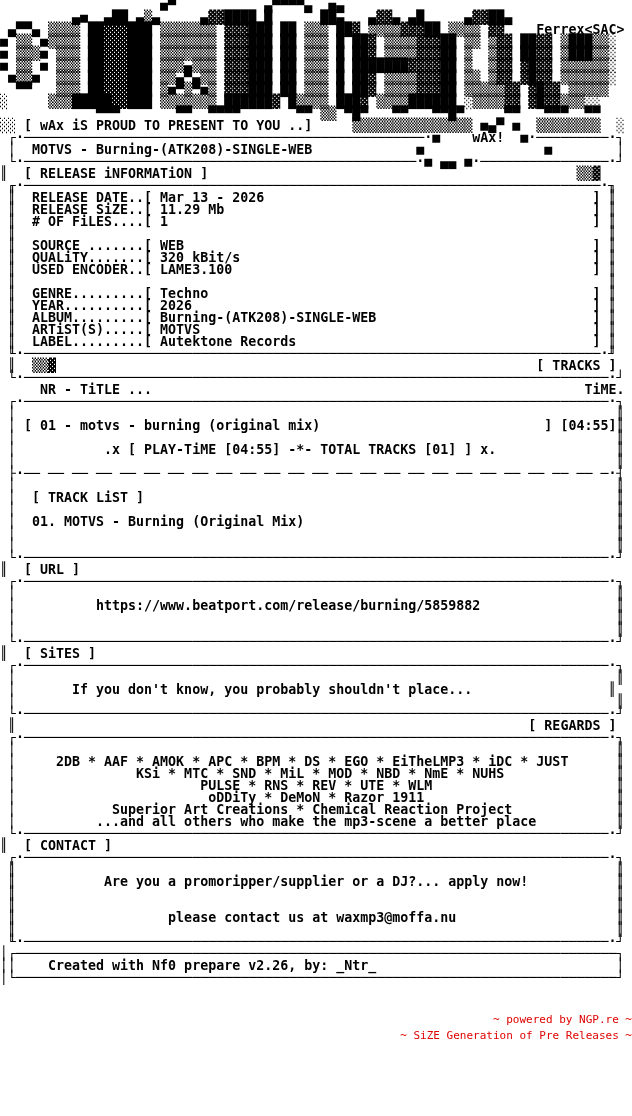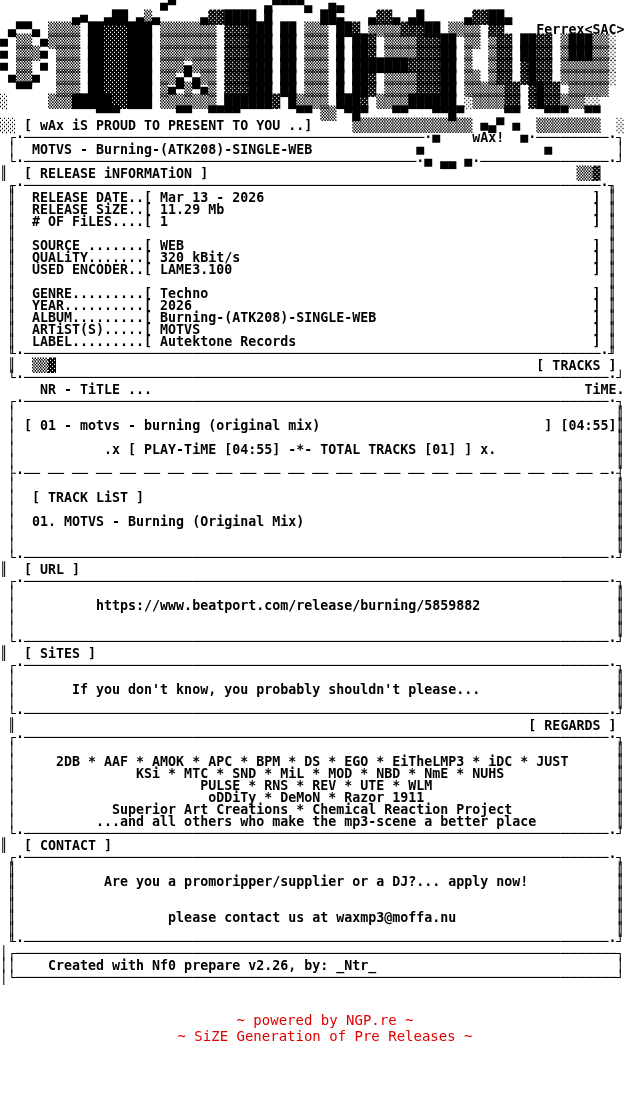--- a/index.html
+++ b/index.html
@@ -10,25 +10,25 @@
     font-size:13.3px;
     line-height:12px;
     margin:0;
     padding:0;
     white-space:pre;
     color:#000;
   }
   #red-footer{
     font-family:"DejaVu Sans Mono",monospace;
     font-weight:normal;
-    font-size:14px;
+    font-size:11px;
     line-height:16px;
     margin-top:28px;
     padding-left:18px;
-    text-align:center;
+    text-align:right;
   }
 </style>
 </head>
 <body>
 
 <div id="page">
   <pre class="nfo">                    ■▀           ▄▀▀▀▀▄  ■▄
          ▄■  ▄██ ▄▒▄     ▄▓▓████ █      ██▄   ▄▓▓▄ ▄█     ▄▓▓██▄
  ▄▀▀▄ ▒▒▒▒ ██▓▓▓███ ▒▒▒▒▒▒▒ ▓▓▓███ ██ ▒▒▒ ██▓ ▒▒▒▒▓▓▓██ ▒▒▒▒ ▓▓    Ferrex&lt;SAC&gt;
 ■ ▒▒ ■▒▒▒▒ ██▓▓▓███ ▒▒▒▒▒▒▒ ▓▓▓███ ██ ▒▒▒ █ ██▓ ▒▒▒▒▓▓▓██ ▒▒ ▒▓▓ ██▓▓ ▒███▒▒░
@@ -78,21 +78,21 @@
   <pre class="nfo">║  [ URL ]
  ┌·─────────────────────────────────────────────────────────────────────────·┐
  │                                                                           ║
  │          https://www.beatport.com/release/burning/5859882                 ║
  │                                                                           ║
  │                                                                           ║
  └·─────────────────────────────────────────────────────────────────────────·┘</pre>
   <pre class="nfo">║  [ SiTES ]
  ┌·─────────────────────────────────────────────────────────────────────────·┐
  │                                                                           ║
- │       If you don't know, you probably shouldn't please...                 ║
+ │       If you don't know, you probably shouldn't place...                 ║
  │                                                                           ║
  └·─────────────────────────────────────────────────────────────────────────·┘</pre>
   <pre class="nfo"> ║                                                                [ REGARDS ]
  ┌·─────────────────────────────────────────────────────────────────────────·┐
  │                                                                           ║
  │     2DB * AAF * AMOK * APC * BPM * DS * EGO * EiTheLMP3 * iDC * JUST      ║
  │               KSi * MTC * SND * MiL * MOD * NBD * NmE * NUHS              ║
  │                       PULSE * RNS * REV * UTE * WLM                       ║
  │                        oDDiTy * DeMoN * Razor 1911                        ║
  │            Superior Art Creations * Chemical Reaction Project             ║

